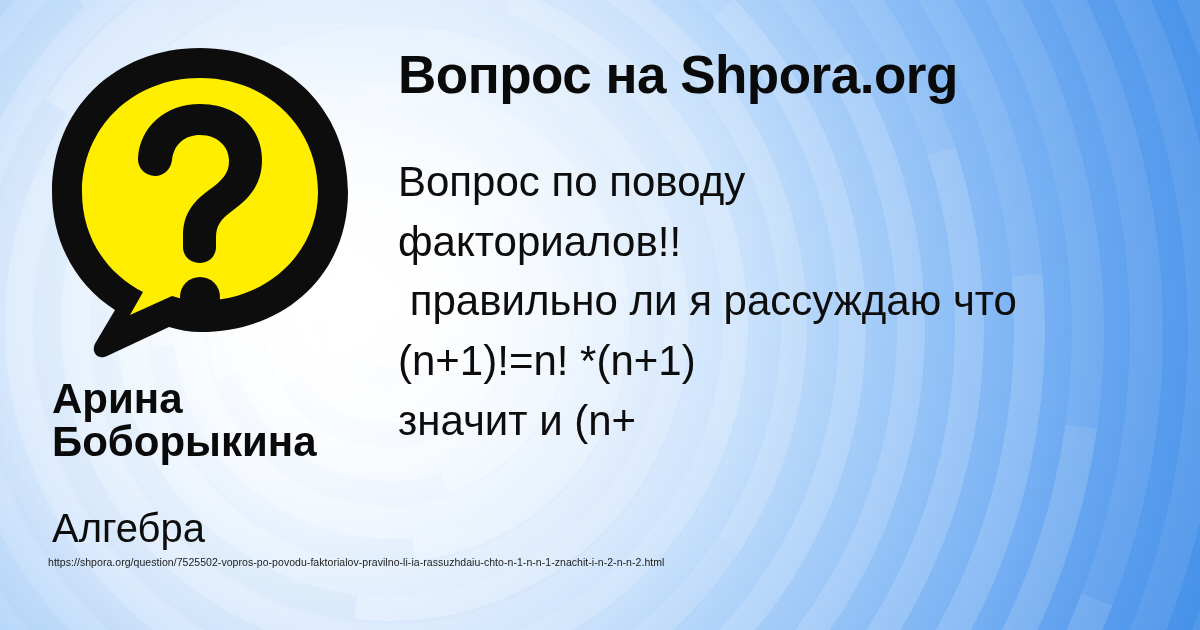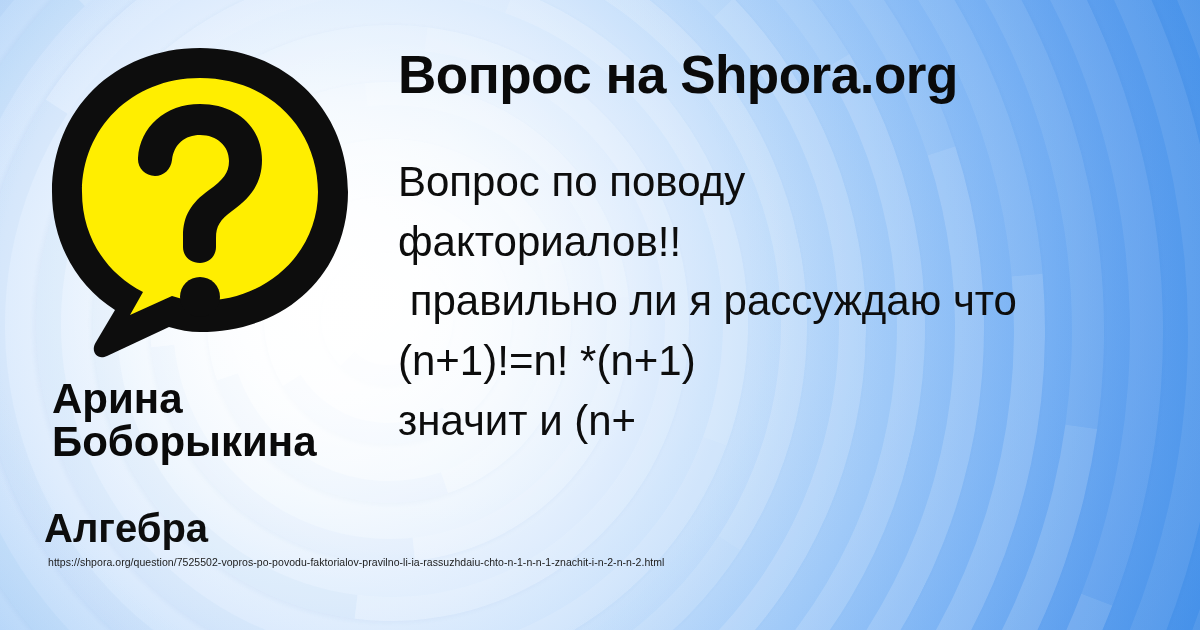--- a/index.html
+++ b/index.html
@@ -121,26 +121,25 @@
     width: 430px;
     font-size: 42px;
     font-weight: bold;
     line-height: 1.02;
     color: #0a0a0a;
   }
   .author .aline { display: block; }
 
   .subject {
     position: absolute;
-    left: 44px;
+    left: 52px;
     top: 506px;
     font-size: 40px;
     color: #0d0d0d;
     line-height: 1.1;
-    font-weight: bold;
   }
 
   .url {
     position: absolute;
     left: 48px;
     top: 556px;
     font-size: 10.5px;
     color: #1b1b1b;
     line-height: 1.2;
     white-space: nowrap;

